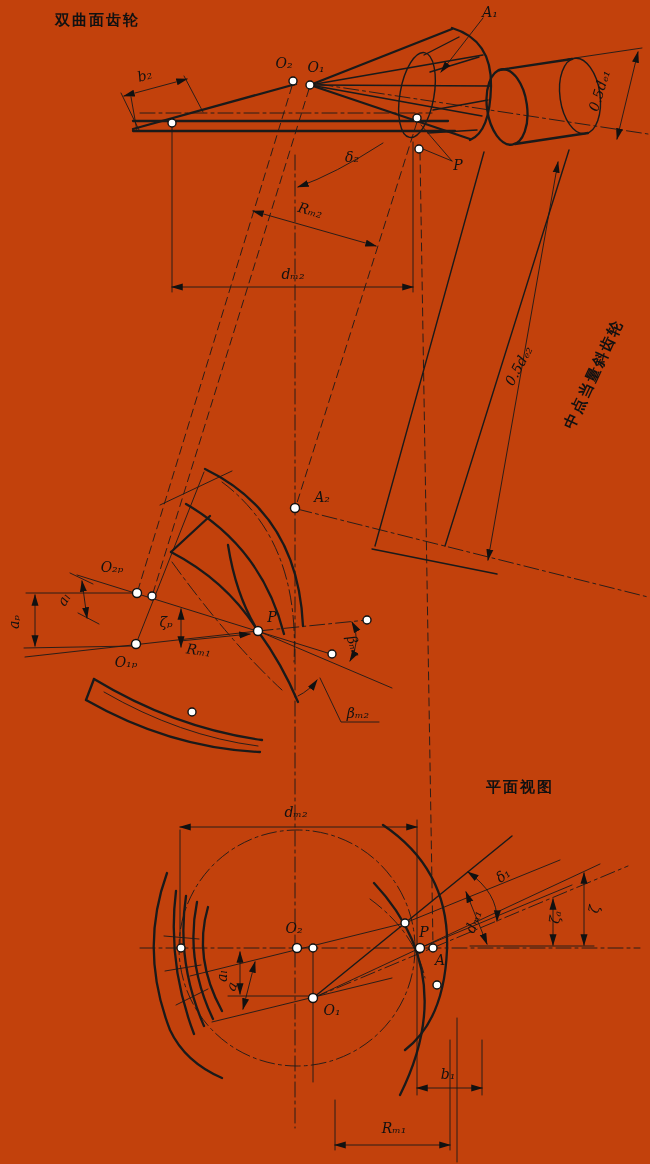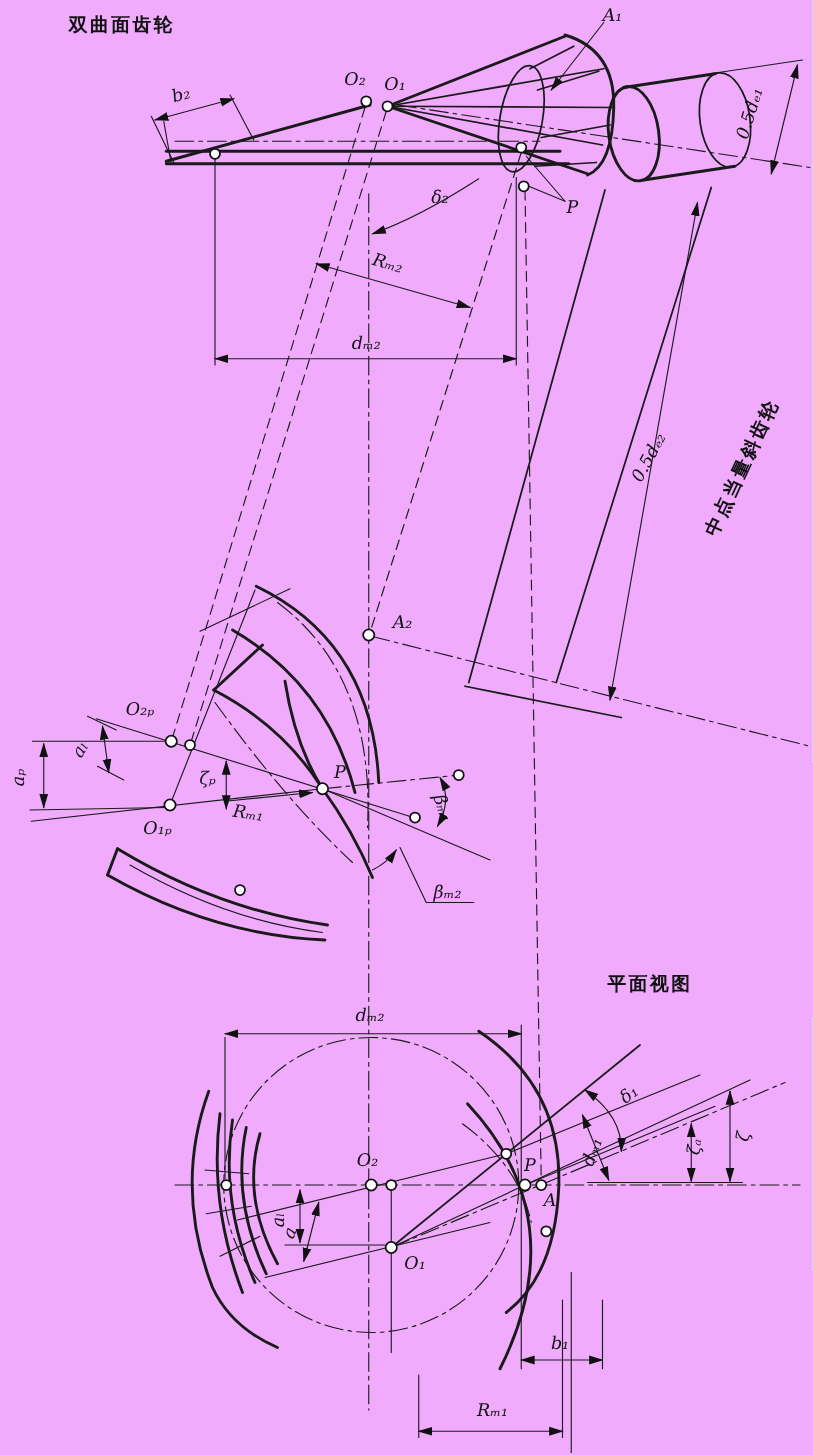--- a/index.html
+++ b/index.html
@@ -1,16 +1,16 @@
 <!DOCTYPE html>
 <html><head>
 <meta charset="utf-8">
 <style>
   html,body{margin:0;padding:0;background:#e8e8e8;}
-  .page{width:650px;height:1164px;background:#f0abfc;position:relative;overflow:hidden;
+  .page{width:650px;height:1164px;background:#c2410c;position:relative;overflow:hidden;
         font-family:"DejaVu Serif", serif;text-decoration:underline;}
   svg{position:absolute;left:0;top:0;}
   .th{stroke:#1a1a1a;stroke-width:2.3;fill:none;stroke-linecap:round;}
   .md{stroke:#1a1a1a;stroke-width:1.4;fill:none;stroke-linecap:round;}
   .tn{stroke:#1a1a1a;stroke-width:0.9;fill:none;stroke-linecap:round;}
   .dsh{stroke-dasharray:8 5;}
   .dd{stroke-dasharray:15 4 3 4;}
   .lbl{fill:#111;font-family:"DejaVu Serif",serif;font-style:italic;font-size:14px;}
   .cn{fill:#111;font-family:"DejaVu Sans",sans-serif;font-style:normal;font-weight:bold;font-size:15px;letter-spacing:2px;}
   .pt{fill:#fff;stroke:#111;stroke-width:1.4;}

